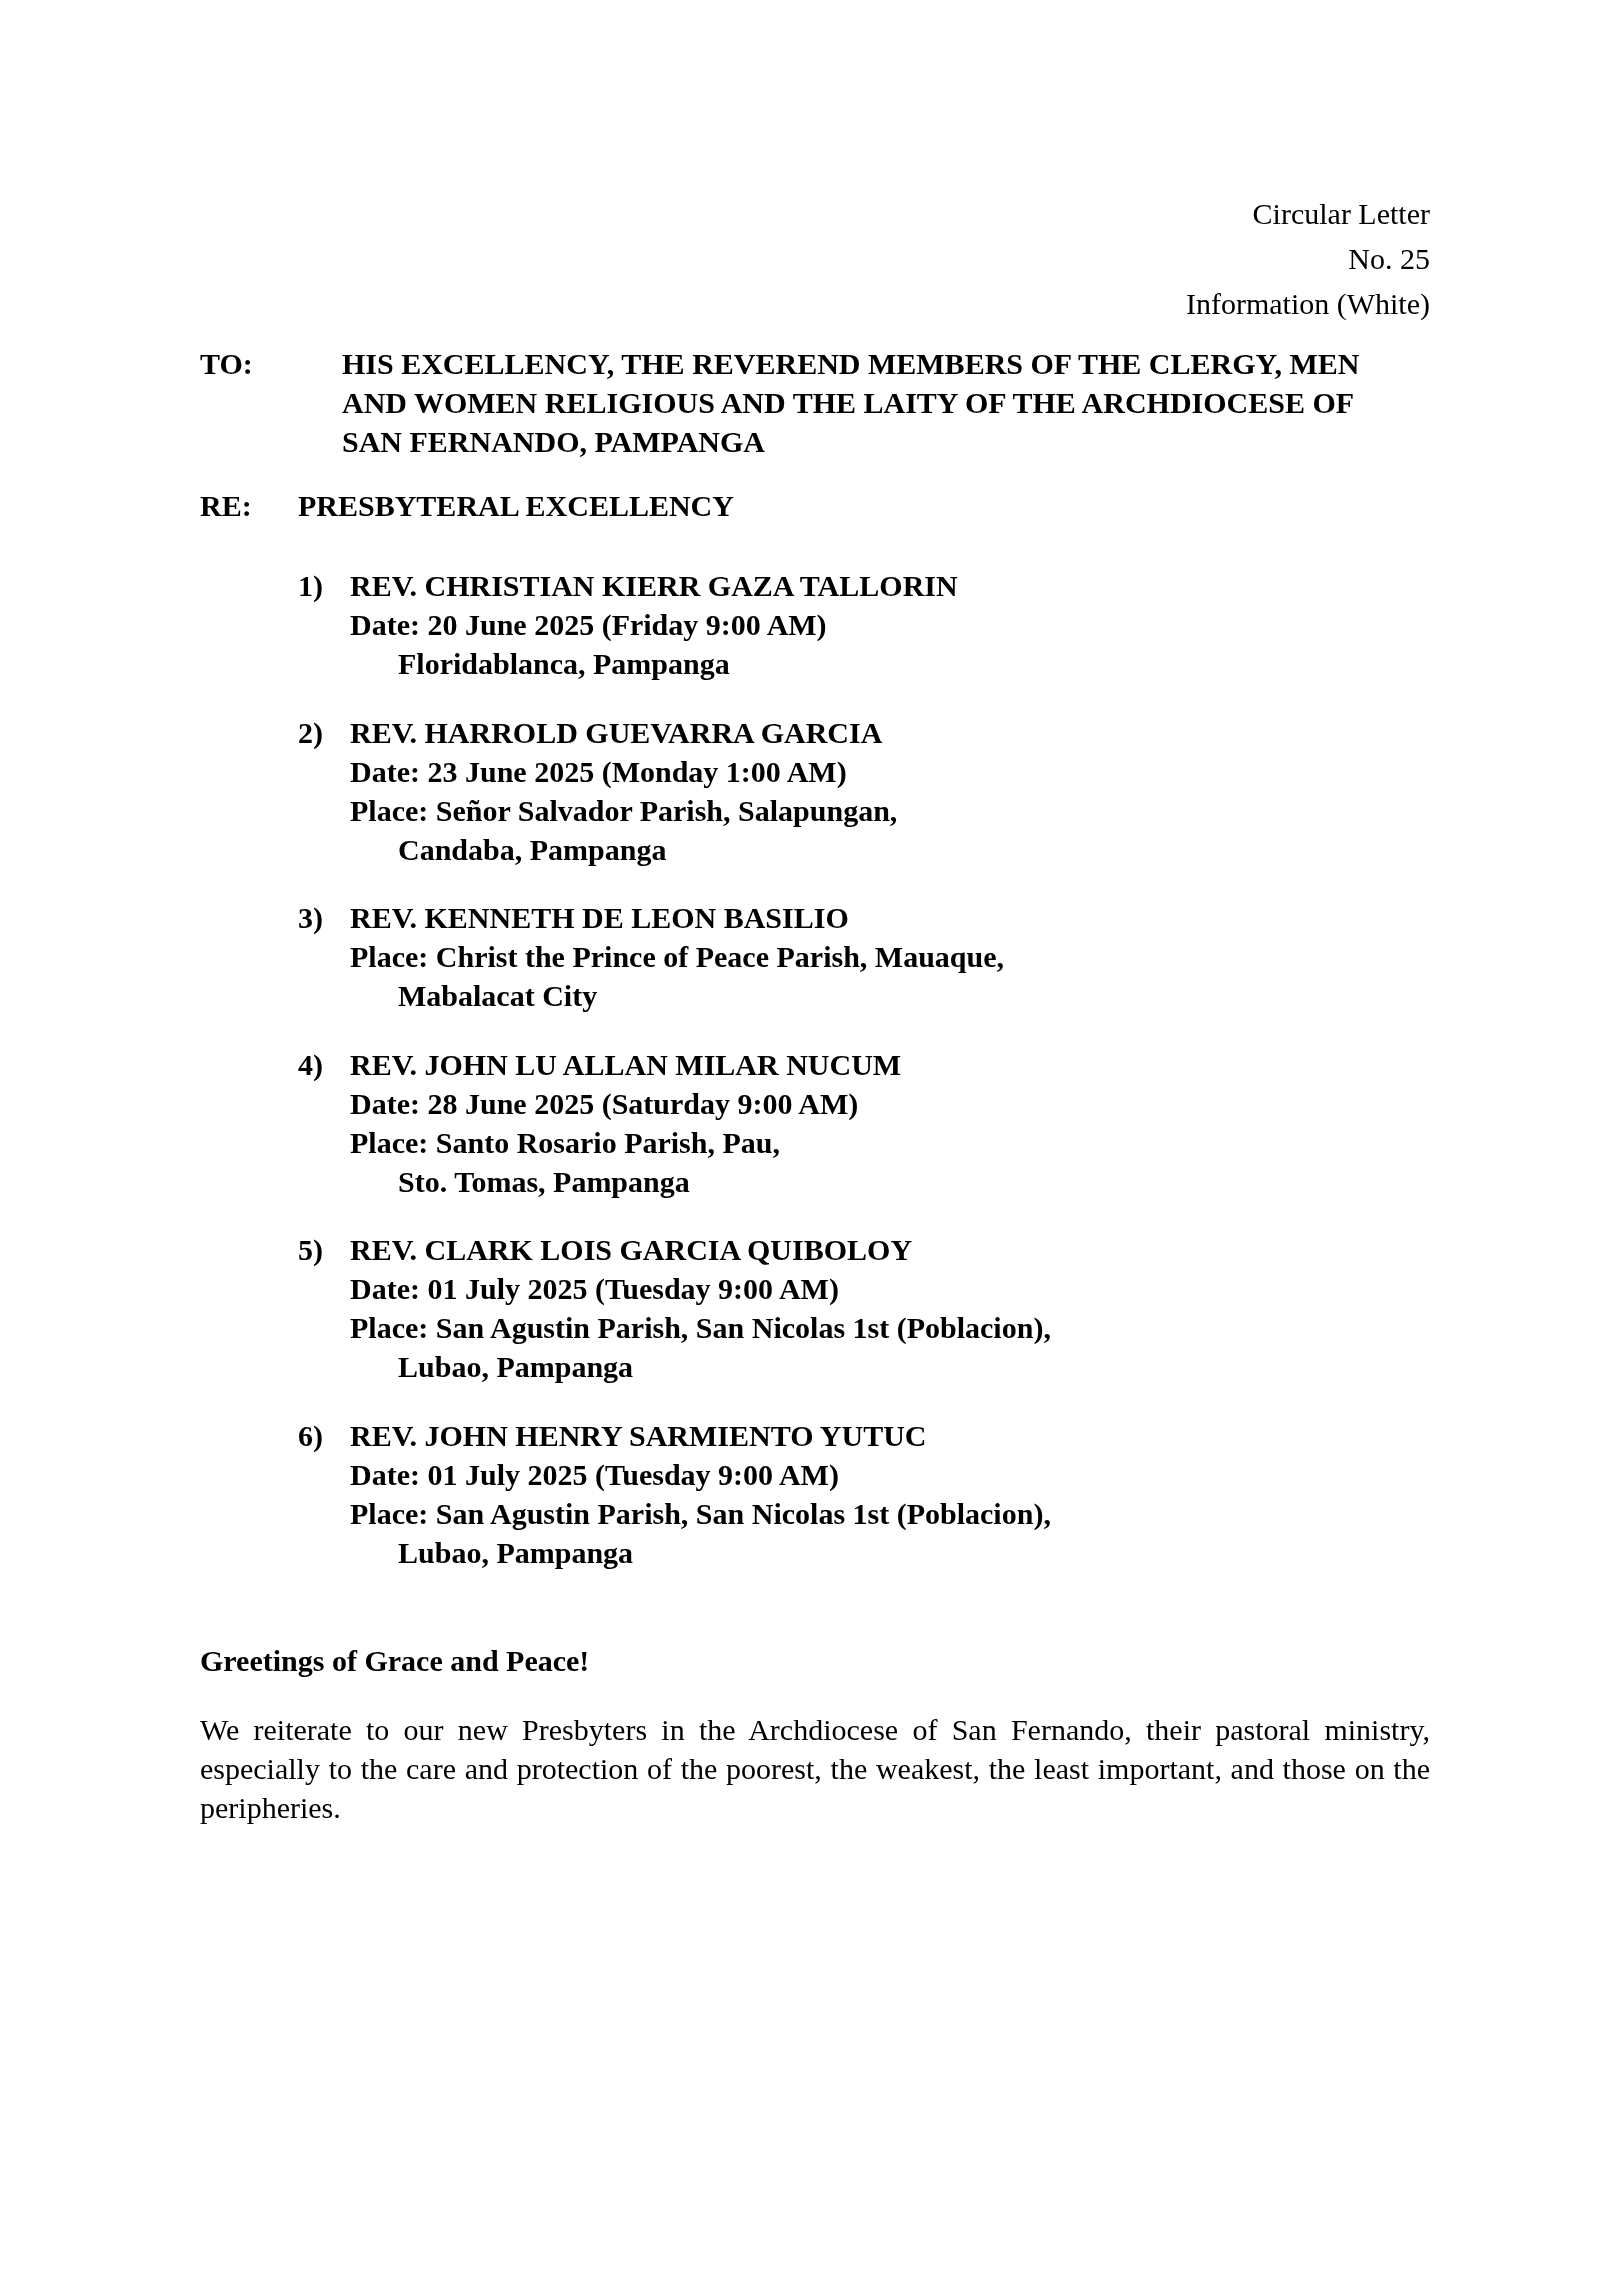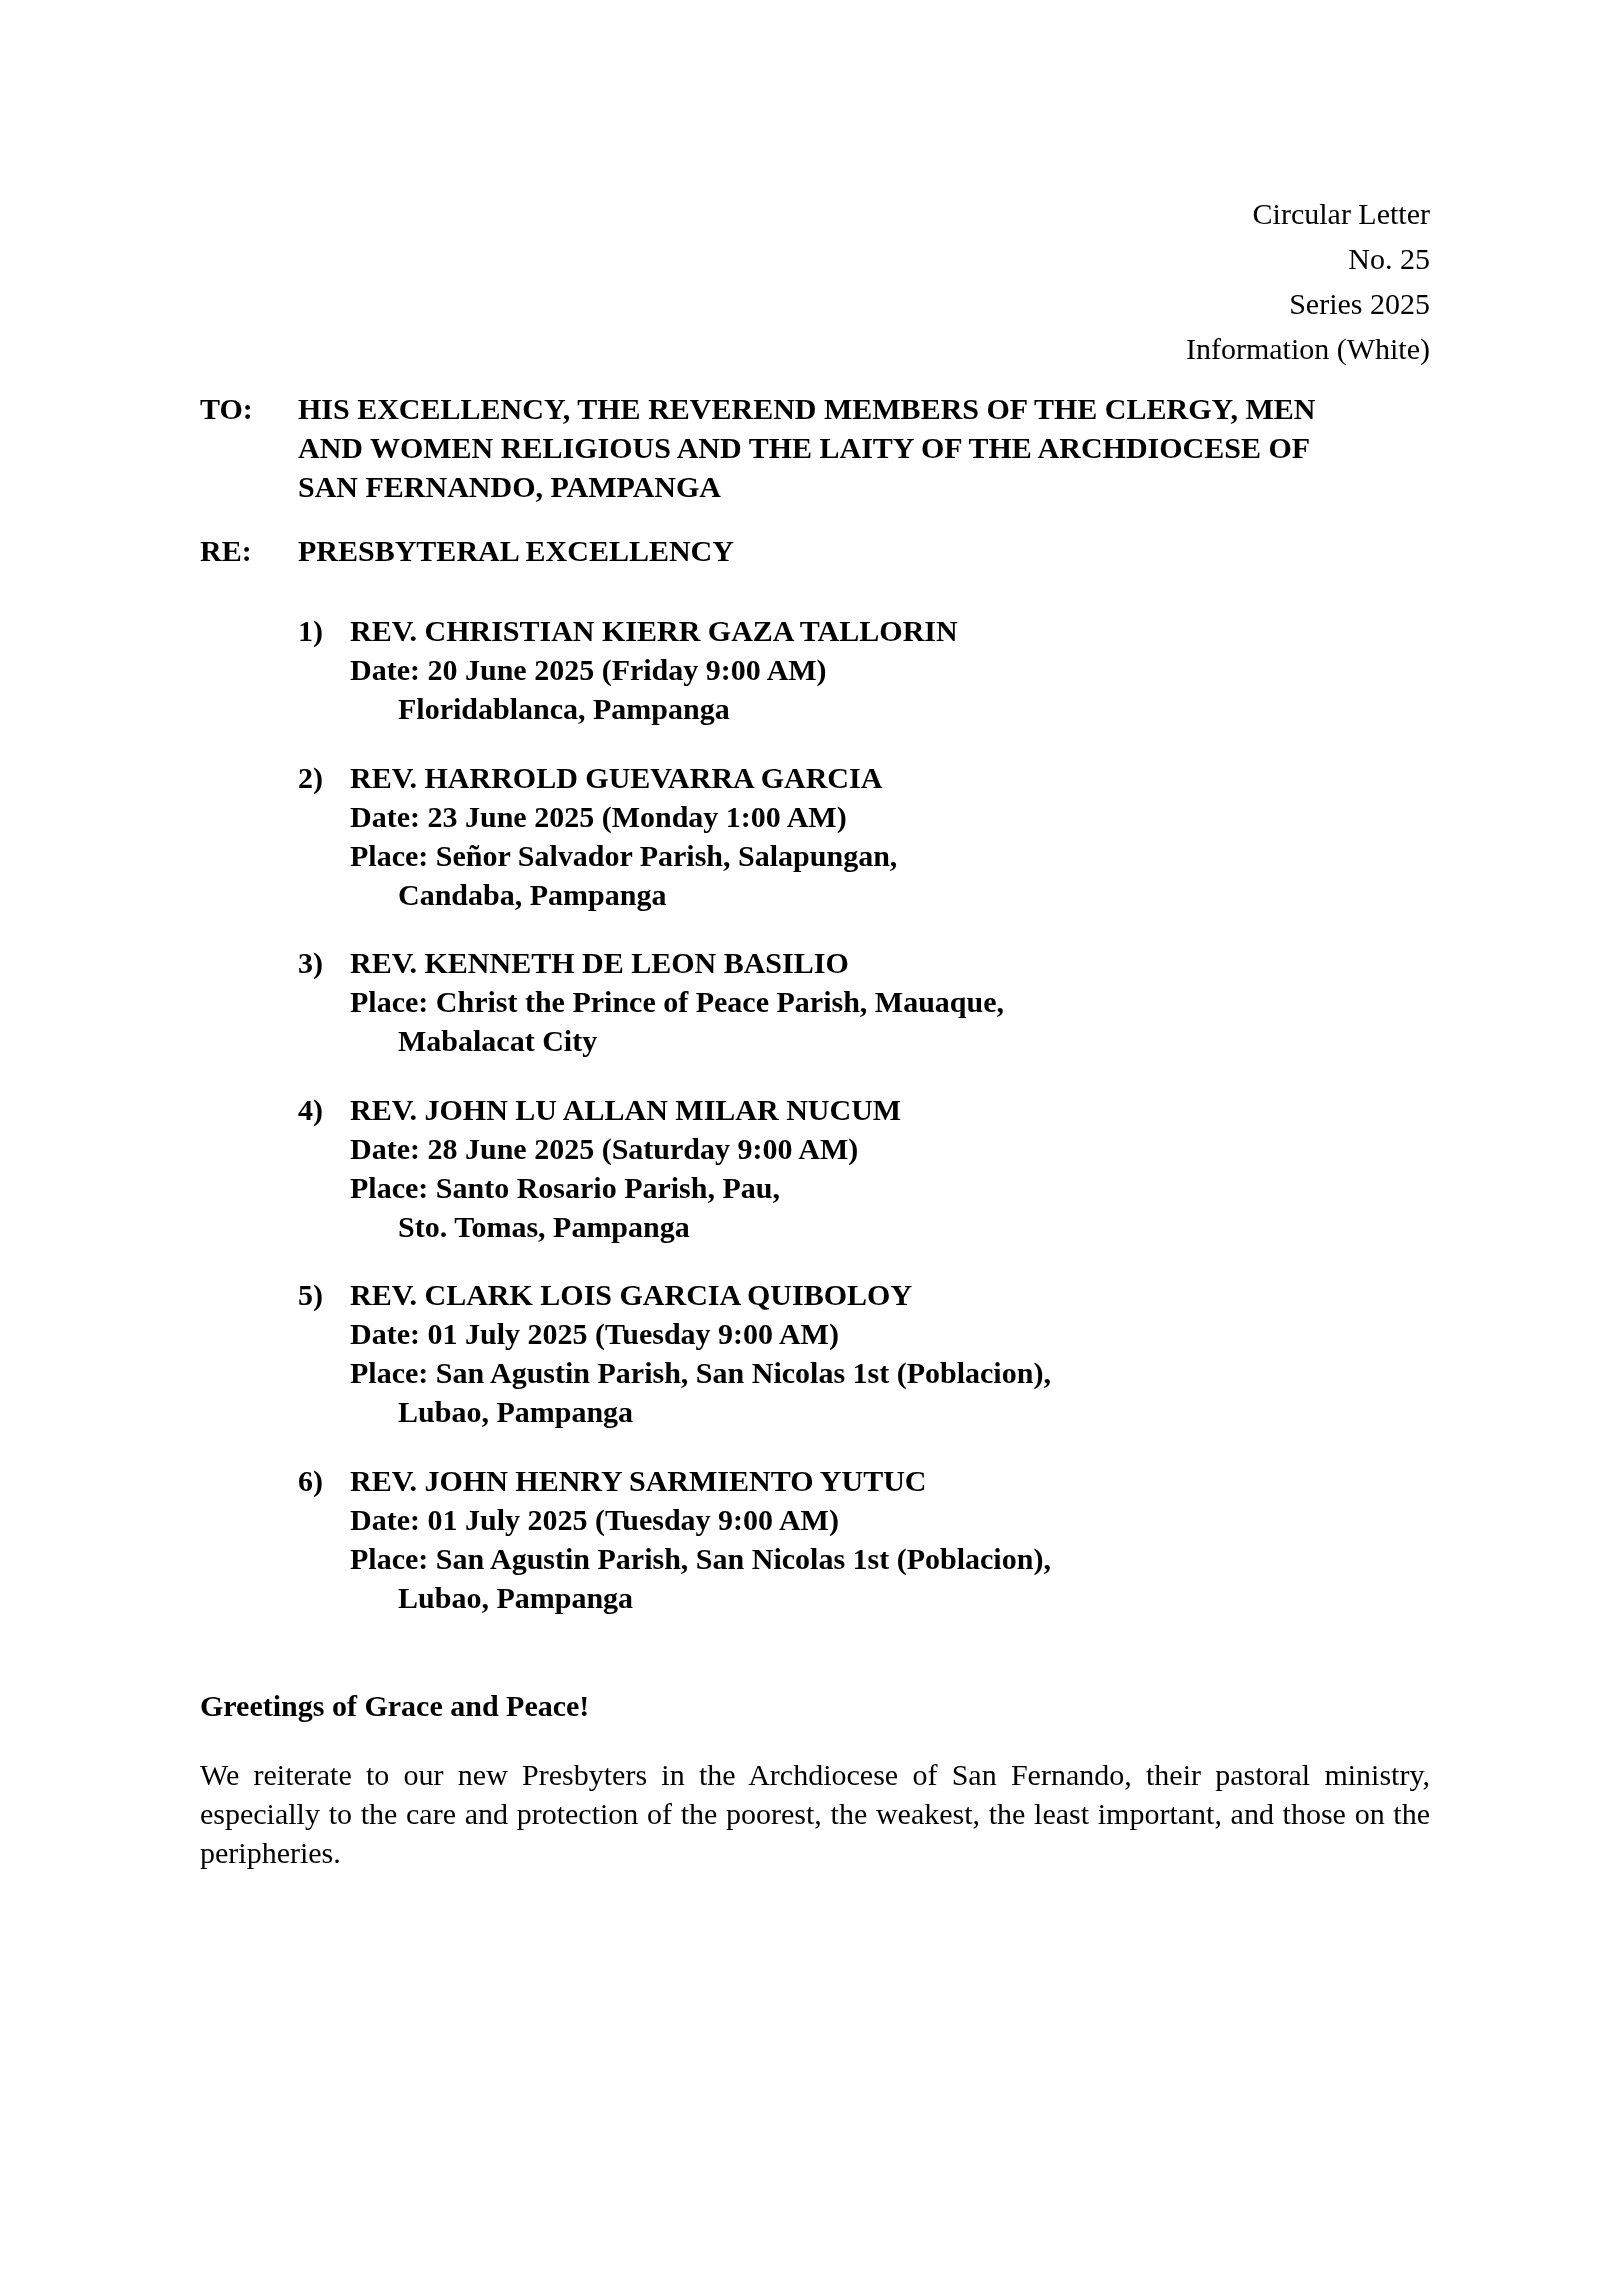--- a/index.html
+++ b/index.html
@@ -23,20 +23,21 @@
     padding-top: 191px;
     text-align: right;
     line-height: 45px;
     font-weight: normal;
   }
   .addr-row {
     display: flex;
     margin-top: 18px;
     font-weight: bold;
     line-height: 39px;
+    gap: 44px;
   }
   .label {
     flex: none;
     width: 98px;
   }
   .re-row {
     display: flex;
     margin-top: 25px;
     font-weight: bold;
     line-height: 39px;
@@ -72,21 +73,20 @@
   }
 </style>
 </head>
 <body>
 
 <div class="page">
 
   <div class="header">
     <div>Circular Letter</div>
     <div>No. 25</div>
-    <div>Series 2025</div>
     <div>Information (White)</div>
   </div>
 
   <div class="addr-row">
     <div class="label">TO:</div>
     <div>
       <div>HIS EXCELLENCY, THE REVEREND MEMBERS OF THE CLERGY, MEN</div>
       <div>AND WOMEN RELIGIOUS AND THE LAITY OF THE ARCHDIOCESE OF</div>
       <div>SAN FERNANDO, PAMPANGA</div>
     </div>

